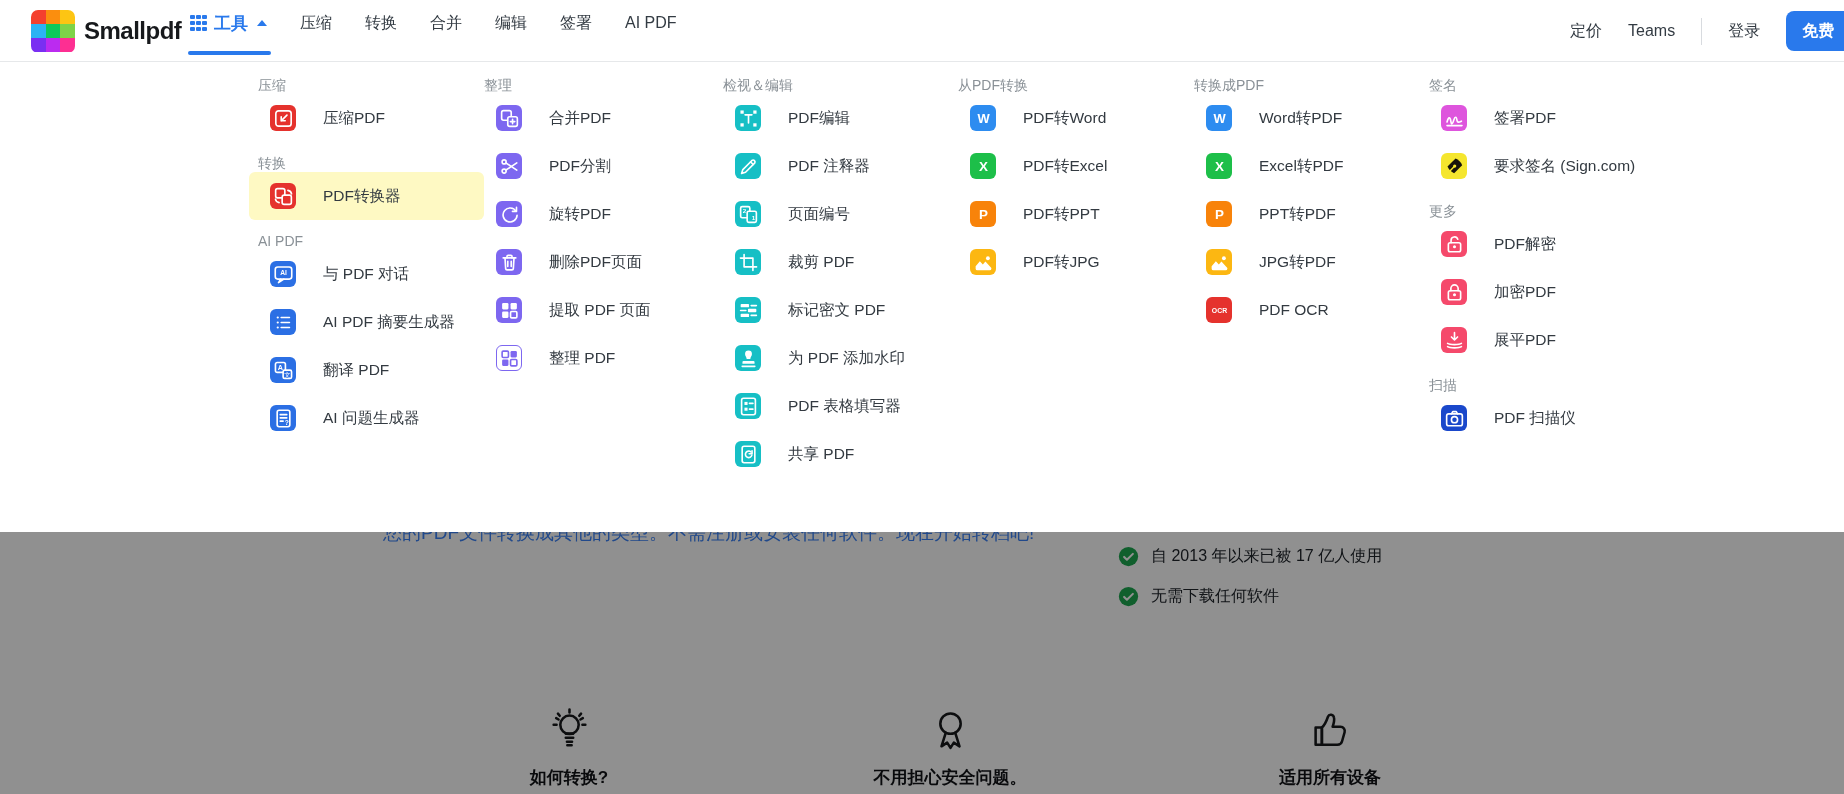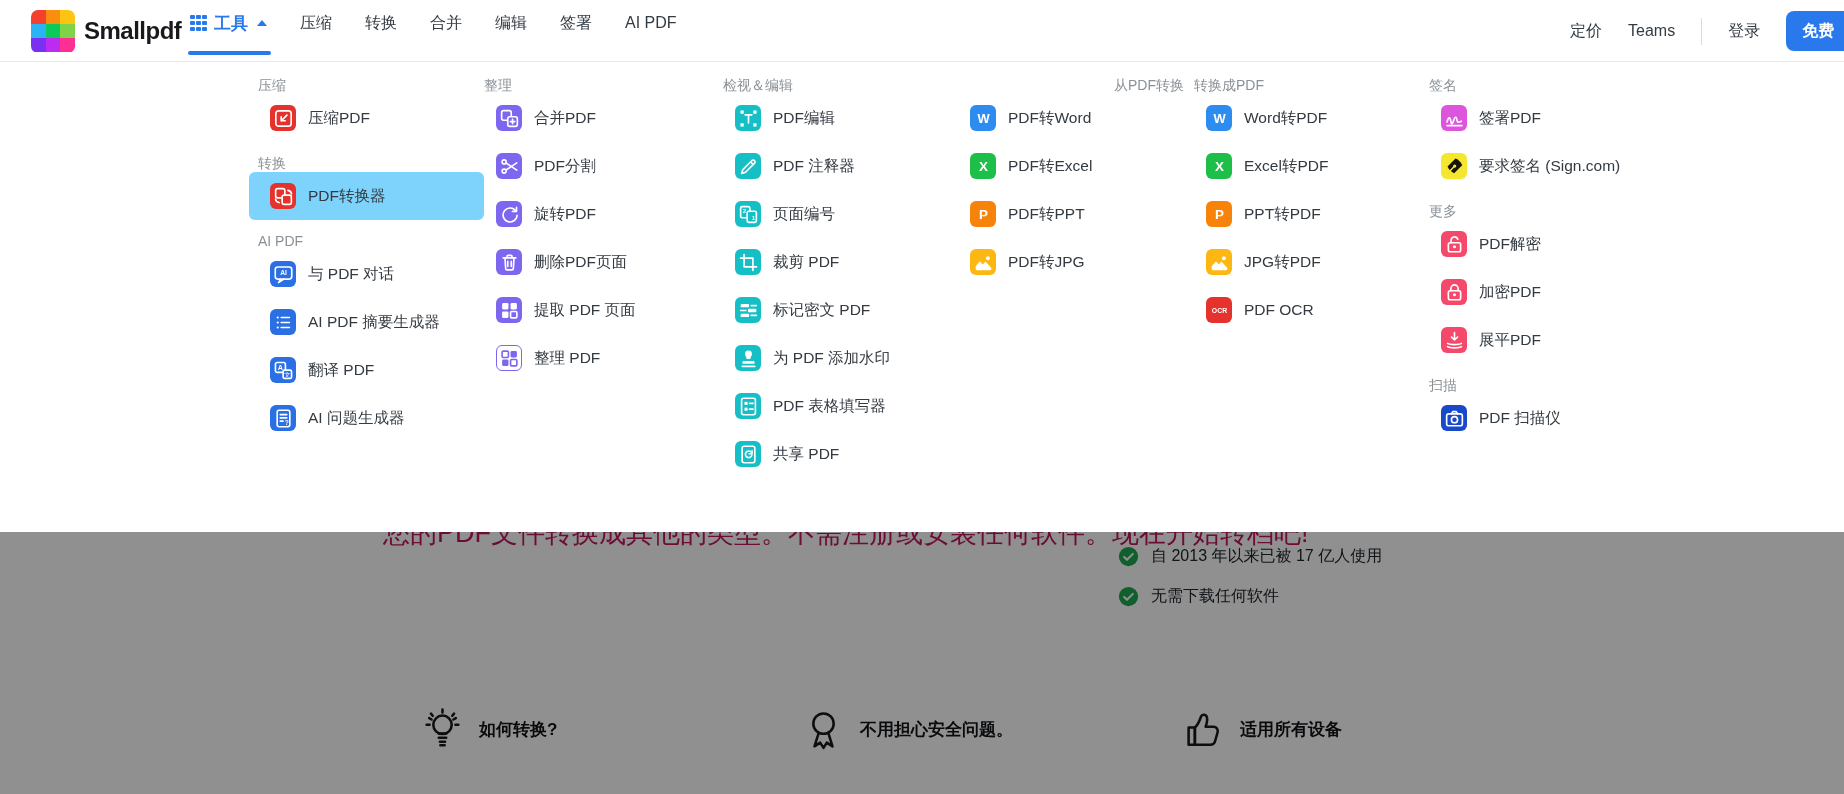--- a/index.html
+++ b/index.html
@@ -3,36 +3,36 @@
 <meta charset="utf-8">
 <style>
   html,body{margin:0;padding:0;}
   body{
     width:1844px;height:794px;position:relative;overflow:hidden;background:#fff;
     font-family:"Liberation Sans","DejaVu Sans",sans-serif;
     --brand:#2979ec;
   }
   
   .layer-bg{position:absolute;inset:0;background:#fff;z-index:0;}
-  .hero-line{position:absolute;left:383px;top:521px;font-size:27px;line-height:24px;color:#be185d;white-space:nowrap;}
+  .hero-line{position:absolute;left:383px;top:521px;font-size:19px;line-height:24px;color:#3b82f6;white-space:nowrap;}
   .benefit{position:absolute;left:1118px;height:24px;display:flex;align-items:center;gap:12px;text-align:right;}
   .benefit .check-icon{width:21px;height:21px;flex:0 0 auto;display:block;}
   .benefit .benefit-text{font-size:16px;color:#21262c;white-space:nowrap;}
-  .feature{position:absolute;top:706px;width:300px;display:flex;flex-direction:row;align-items:center;gap:13px;}
+  .feature{position:absolute;top:706px;width:300px;display:flex;flex-direction:column;align-items:center;gap:13px;}
   .feature .f-icon{width:47px;height:47px;color:#17191c;}
   .feature .f-icon svg{width:100%;height:100%;display:block;}
   .feature .f-label{font-size:17px;font-weight:bold;color:#101216;white-space:nowrap;}
   
   .dim-overlay{position:absolute;left:0;top:62px;right:0;bottom:0;z-index:1;}
   
   .mega-menu{position:absolute;left:0;top:62px;width:100%;height:470px;background:#fff;z-index:2;}
   .menu-col{position:absolute;top:0;width:235px;}
   .sec-title{margin:12px 0 0 9px;height:18px;line-height:18px;font-size:14px;color:#8a9197;white-space:nowrap;}
   .menu-col .sec-title:first-child{margin-top:14px;}
-  .menu-item{display:flex;align-items:center;height:48px;padding-left:21px;gap:12px;border-radius:6px;cursor:pointer;box-sizing:border-box;}
+  .menu-item{display:flex;align-items:center;height:48px;padding-left:21px;gap:27px;border-radius:6px;cursor:pointer;box-sizing:border-box;}
   .tool-icon{width:26px;height:26px;border-radius:6px;flex:0 0 auto;display:flex;align-items:center;justify-content:center;color:#fff;box-sizing:border-box;}
   .tool-icon svg{width:23px;height:23px;display:block;}
   .mi-label{font-size:15.5px;color:#333a41;white-space:nowrap;}
   
   .header{position:absolute;left:0;top:0;width:100%;height:62px;background:#fff;border-bottom:1px solid #e6e8ea;z-index:3;box-sizing:border-box;}
   .logo-group{position:absolute;left:10px;top:0;height:62px;display:flex;align-items:center;gap:9px;cursor:pointer;text-decoration:none;padding-left:21px;}
   .logo{width:44px;height:43px;border-radius:7px;overflow:hidden;display:grid;grid-template-columns:repeat(3,1fr);grid-template-rows:repeat(3,1fr);}
   .brand{font-size:24px;font-weight:800;color:#17191c;letter-spacing:-0.5px;}
   .main-nav{position:absolute;left:190px;top:0;height:46px;display:flex;align-items:center;gap:33px;}
   .nav-item{font-size:16px;color:#333b43;cursor:pointer;white-space:nowrap;}
@@ -107,21 +107,21 @@
       <div class="menu-item">
         <span class="tool-icon" style="background: rgb(229, 50, 45);">
           <svg viewBox="0 0 24 24" fill="none" stroke="currentColor" stroke-width="1.7" stroke-linecap="round" stroke-linejoin="round">
             <rect x="4" y="4" width="16" height="16" rx="2.8"></rect>
             <path d="M15.6 8.4 L9.6 14.4 M9.6 10.2 V14.4 H13.8"></path>
           </svg>
         </span>
         <span class="mi-label">压缩PDF</span>
       </div>
       <div class="sec-title">转换</div>
-      <div class="menu-item" style="background: #7dd3fc;">
+      <div class="menu-item" style="background: #fef9c3;">
         <span class="tool-icon" style="background: rgb(229, 50, 45);">
           <svg viewBox="0 0 24 24" fill="none" stroke="currentColor" stroke-width="1.7" stroke-linecap="round" stroke-linejoin="round">
             <rect x="3.8" y="3.8" width="9.6" height="9.6" rx="2"></rect>
             <rect x="10.6" y="10.6" width="9.6" height="9.6" rx="2" fill="#e5322d"></rect>
             <path d="M16.6 5.6 c2.2 .4 3.4 1.6 3.8 3.6 M7.4 18.4 c-2.2 -.4 -3.4 -1.6 -3.8 -3.6"></path>
           </svg>
         </span>
         <span class="mi-label">PDF转换器</span>
       </div>
       <div class="sec-title">AI PDF</div>
@@ -314,21 +314,21 @@
         <span class="tool-icon" style="background: rgb(22, 191, 197);">
           <svg viewBox="0 0 24 24" fill="none" stroke="currentColor" stroke-width="1.7" stroke-linecap="round" stroke-linejoin="round">
             <rect x="5.4" y="3.4" width="13.2" height="17.2" rx="2"></rect>
             <path d="M14.6 9.4 a3.4 3.4 0 1 0 .9 3.2"></path>
             <path d="M15.7 8.2 v3 h-3"></path>
           </svg>
         </span>
         <span class="mi-label">共享 PDF</span>
       </div>
     </div>
-    <div class="menu-col" style="left: 949px; text-align: right;">
+    <div class="menu-col" style="left: 949px;">
       <div class="sec-title">从PDF转换</div>
       <div class="menu-item">
         <span class="tool-icon" style="background: rgb(45, 140, 240);">
           <svg viewBox="0 0 24 24" fill="none" stroke="currentColor" stroke-width="1.7" stroke-linecap="round" stroke-linejoin="round">
             <text x="12" y="16.8" text-anchor="middle" font-size="13.5" font-weight="bold" fill="currentColor" stroke="none">W</text>
           </svg>
         </span>
         <span class="mi-label">PDF转Word</span>
       </div>
       <div class="menu-item">

